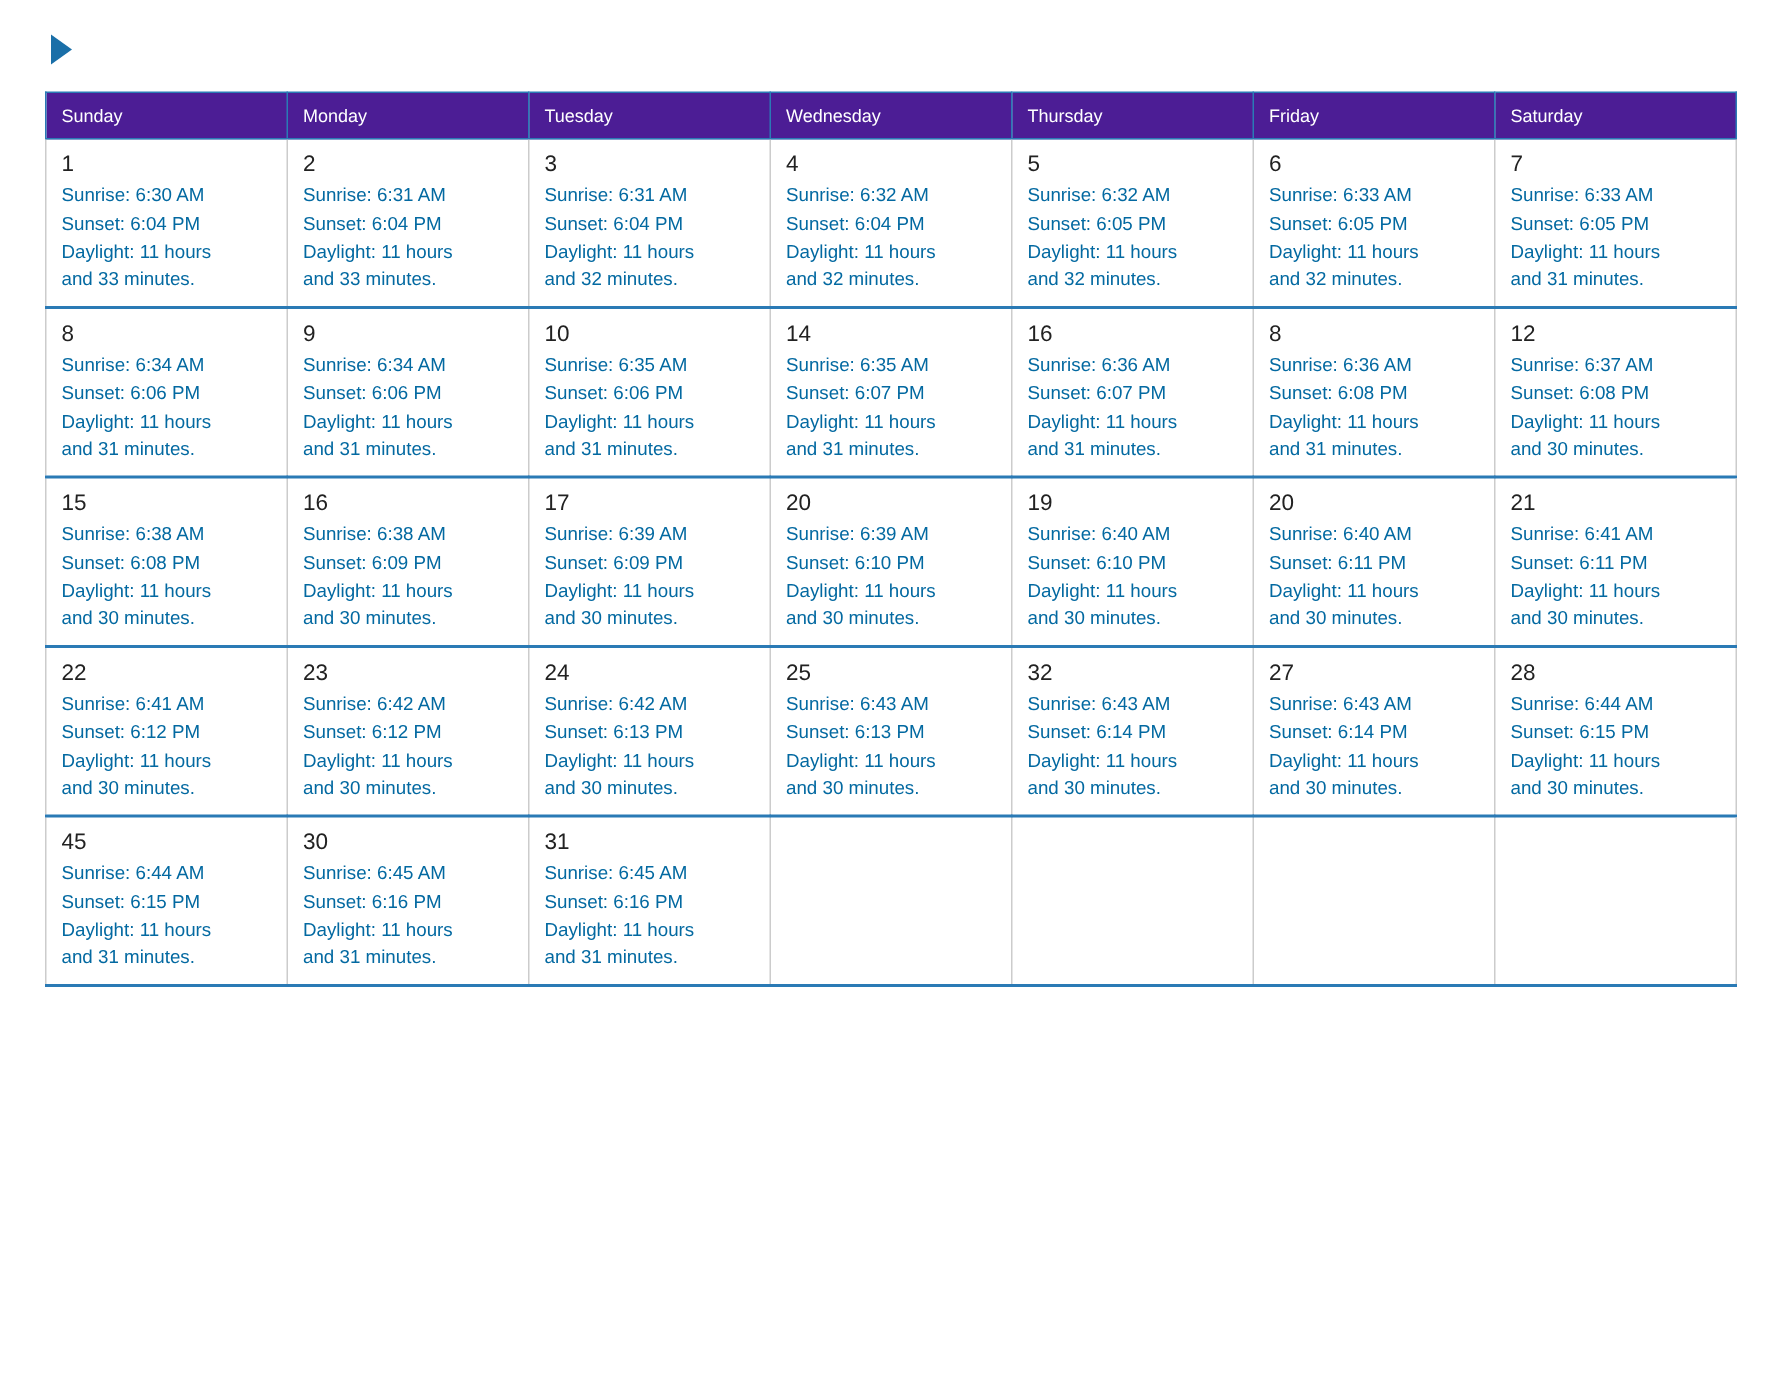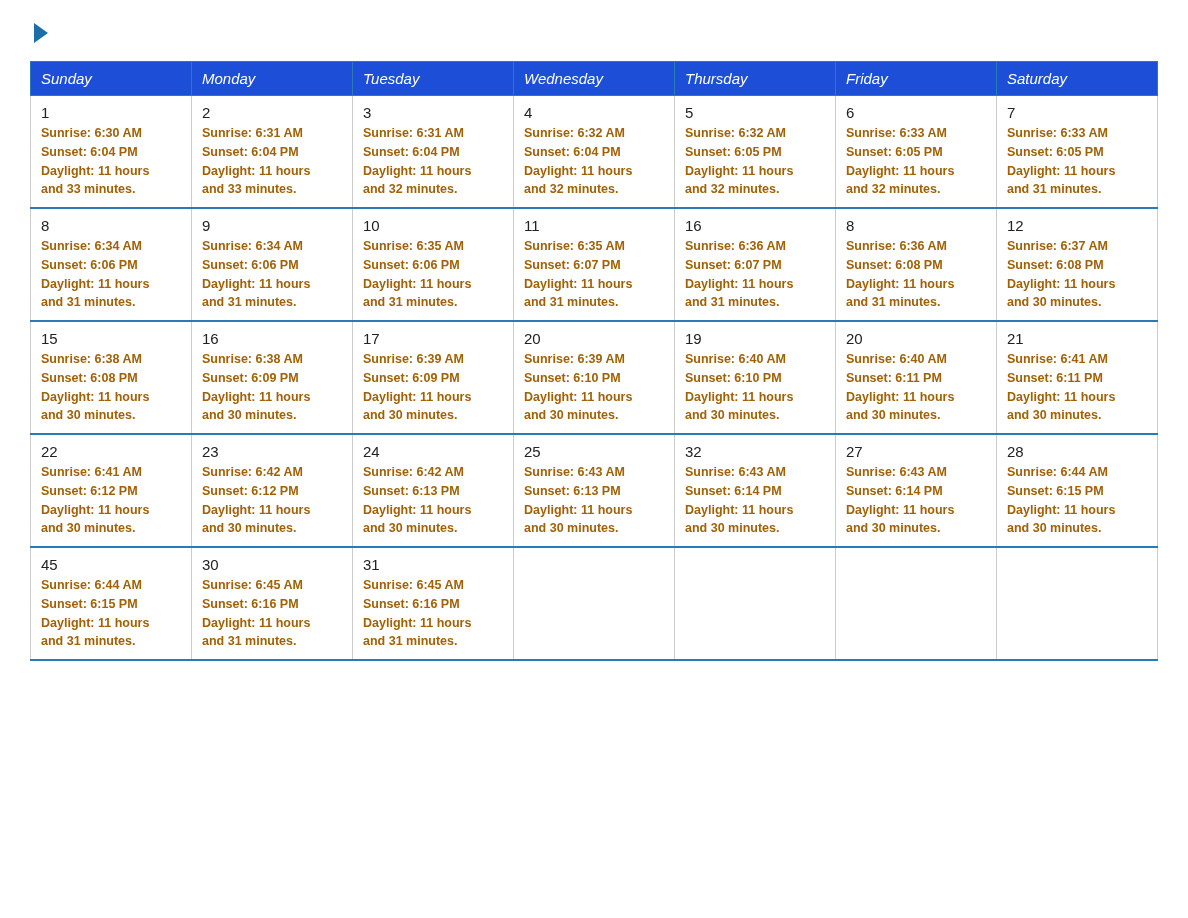--- a/index.html
+++ b/index.html
@@ -61,28 +61,27 @@
       color: #444;
       font-weight: normal;
       margin-top: 2px;
     }
     table {
       width: 100%;
       border-collapse: collapse;
       font-size: 13px;
     }
     thead th {
-      background: #1d4ed8;
+      background: #4c1d95;
       color: #fff;
       padding: 8px 10px;
       text-align: left;
-      font-size: 15px;
+      font-size: 12px;
       font-weight: normal;
       border: 1px solid #2a7ab5;
-      font-style: italic;
     }
     tbody tr {
       border-bottom: 2px solid #2a7ab5;
     }
     tbody td {
       vertical-align: top;
       padding: 8px 10px;
       border-left: 1px solid #ccc;
       border-right: 1px solid #ccc;
       min-height: 90px;
@@ -95,23 +94,22 @@
     }
     .day-number {
       font-size: 15px;
       font-weight: normal;
       color: #222;
       display: block;
       margin-bottom: 3px;
     }
     .day-info {
       font-size: 12.5px;
-      color: #a16207;
+      color: #0369a1;
       line-height: 1.5;
-      font-weight: bold;
     }
     .empty-cell {
       background: #fff;
     }
   </style>
 </head>
 <body>
 
 <div class="header">
   <div class="logo">
@@ -156,21 +154,21 @@
         <td><span class="day-number">7</span>
           <span class="day-info">Sunrise: 6:33 AM<br>Sunset: 6:05 PM<br>Daylight: 11 hours<br>and 31 minutes.</span></td>
       </tr>
       <tr>
         <td><span class="day-number">8</span>
           <span class="day-info">Sunrise: 6:34 AM<br>Sunset: 6:06 PM<br>Daylight: 11 hours<br>and 31 minutes.</span></td>
         <td><span class="day-number">9</span>
           <span class="day-info">Sunrise: 6:34 AM<br>Sunset: 6:06 PM<br>Daylight: 11 hours<br>and 31 minutes.</span></td>
         <td><span class="day-number">10</span>
           <span class="day-info">Sunrise: 6:35 AM<br>Sunset: 6:06 PM<br>Daylight: 11 hours<br>and 31 minutes.</span></td>
-        <td><span class="day-number">11</span>
+        <td><span class="day-number">14</span>
           <span class="day-info">Sunrise: 6:35 AM<br>Sunset: 6:07 PM<br>Daylight: 11 hours<br>and 31 minutes.</span></td>
         <td><span class="day-number">16</span>
           <span class="day-info">Sunrise: 6:36 AM<br>Sunset: 6:07 PM<br>Daylight: 11 hours<br>and 31 minutes.</span></td>
         <td><span class="day-number">8</span>
           <span class="day-info">Sunrise: 6:36 AM<br>Sunset: 6:08 PM<br>Daylight: 11 hours<br>and 31 minutes.</span></td>
         <td><span class="day-number">12</span>
           <span class="day-info">Sunrise: 6:37 AM<br>Sunset: 6:08 PM<br>Daylight: 11 hours<br>and 30 minutes.</span></td>
       </tr>
       <tr>
         <td><span class="day-number">15</span>

